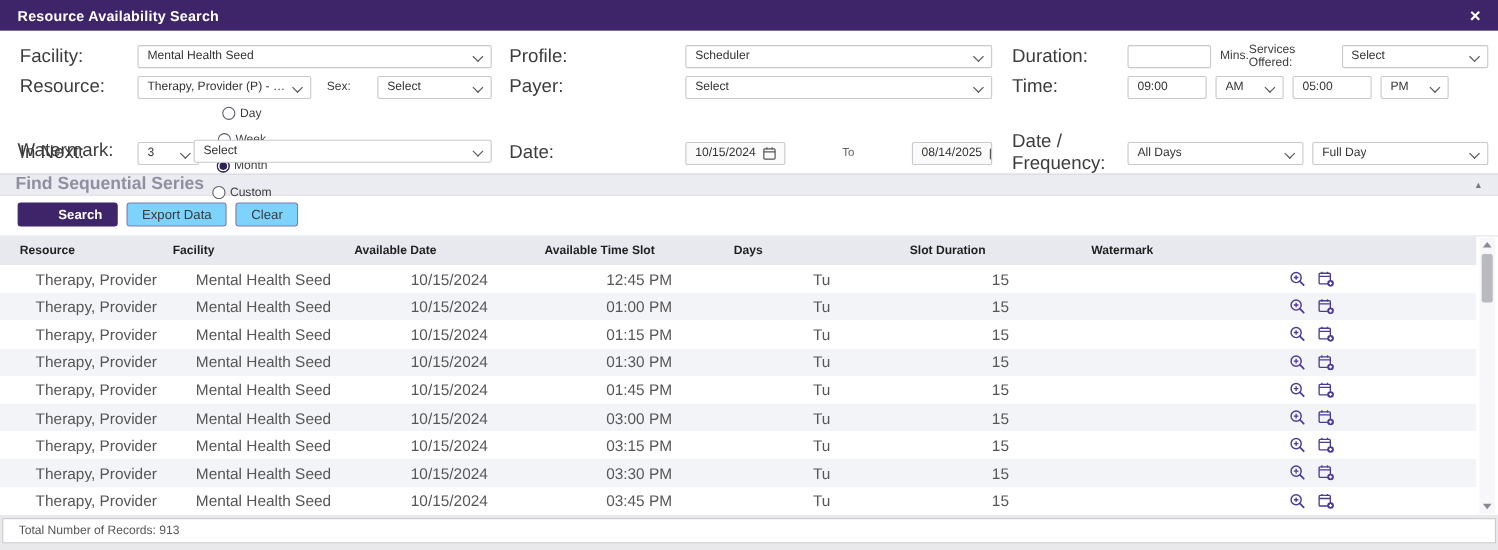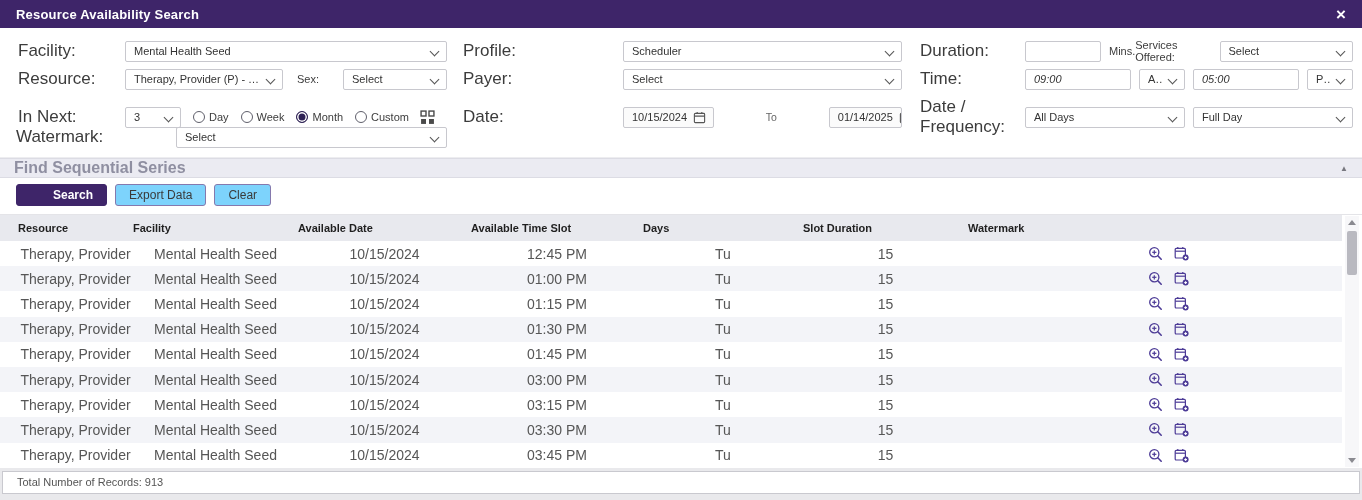--- a/index.html
+++ b/index.html
@@ -44,37 +44,37 @@
   }
   .select .val { overflow: hidden; text-overflow: ellipsis; }
   input.ctl { display: inline-block; padding: 0 8px; }
 
   .w-full { width: 322px; }
   .w-resource { width: 158px; }
   .w-sex { width: 104px; }
   .w-innext { width: 56px; }
   .w-dur { width: 76px; }
   .w-svc { width: 142px; }
-  .w-time { width: 106px; font-style: italic; }
+  .w-time { width: 72px; }
   .w-ampm { width: 62px; }
   .w-freq { width: 160px; }
 
   .datebox { background: #fbfbfb; }
   .datebox .dval { flex: 1; }
   .datebox svg { flex: 0 0 auto; margin-left: 6px; }
   .w-datefrom { width: 168px; }
   .w-dateto { width: 132px; }
   .to-label { font-size: 10.5px; color: #666; margin: 0 7px; }
 
   .inline-label { font-size: 11px; color: #3c3c3c; }
   .mins-label { margin-left: 8px; }
   .svc-label { margin-left: auto; margin-right: 6px; }
 
   
-  .radio-group { display: flex; align-items: center; gap: 12px; margin-left: 12px; }
+  .radio-group { display: flex; align-items: center; gap: 12px; margin-left: 12px; flex-direction: column; }
   .radio-item { display: inline-flex; align-items: center; gap: 4px; cursor: pointer; }
   .radio-dot { width: 12px; height: 12px; border: 1.5px solid #5f5f6b; border-radius: 50%; background: #fff; }
   .radio-dot.checked { background: #2f2255; border-color: #2f2255; box-shadow: inset 0 0 0 1.5px #fff; }
   .radio-item .rlabel { font-size: 11px; color: #3c3c3c; }
   .grid-icon { margin-left: auto; margin-right: 12px; cursor: pointer; display: flex; align-items: center; }
 
   
   .days-link { font-size: 11px; color: #4b43c8; text-decoration: underline; cursor: pointer; width: 107px; }
   .chips { display: flex; gap: 5px; align-items: center; }
   .chip {
@@ -98,21 +98,21 @@
   .btn { height: 22px; border-radius: 3px; font-size: 12px; padding: 0 13px; cursor: pointer; font-family: inherit; }
   .btn-primary { background: #3e2569; border: 1px solid #3e2569; color: #fff; font-weight: 600; padding-left: 36px; }
   .btn-outline { background: #7dd3fc; border: 1px solid #8579ad; color: #3a3a3a; }
 
   
   .table-region { position: relative; background: #fff; padding-right: 20px; border-top: 1px solid #e4e4e8; }
   .thead { display: flex; align-items: center; height: 26px; background: #e8e9ee; font-size: 11px; font-weight: 700; color: #1f1f1f; }
   .trow { display: flex; align-items: center; height: 25.2px; font-size: 14px; color: #565656; background: #fff; text-align: center; }
   .trow.alt { background: #f3f4f8; }
   .tcell { overflow: hidden; white-space: nowrap; text-overflow: ellipsis; flex: 0 0 auto; }
-  .c0 { width: 133px; padding-left: 18px; }
+  .c0 { width: 157px; padding-left: 18px; }
   .c1 { width: 165px; }
   .c2 { width: 173px; }
   .c3 { width: 172px; }
   .c4 { width: 160px; }
   .c5 { width: 165px; }
   .c6 { width: 170px; }
   .actions { width: 80px; display: flex; align-items: center; gap: 11px; padding-left: 10px; overflow: visible; }
   .act { cursor: pointer; display: inline-flex; align-items: center; }
 
   
@@ -234,21 +234,21 @@
           <span class="dval">10/15/2024</span>
           <svg width="13" height="13" viewBox="0 0 14 14">
             <rect x="1.5" y="2.5" width="11" height="10" rx="1" fill="none" stroke="#555" stroke-width="1.2"></rect>
             <line x1="1.5" y1="5.5" x2="12.5" y2="5.5" stroke="#555" stroke-width="1.2"></line>
             <line x1="4.5" y1="1" x2="4.5" y2="3.2" stroke="#555" stroke-width="1.2"></line>
             <line x1="9.5" y1="1" x2="9.5" y2="3.2" stroke="#555" stroke-width="1.2"></line>
           </svg>
         </div>
         <span class="to-label">To</span>
         <div class="ctl datebox w-dateto">
-          <span class="dval">01/14/2025</span>
+          <span class="dval">08/14/2025</span>
           <svg width="13" height="13" viewBox="0 0 14 14">
             <rect x="1.5" y="2.5" width="11" height="10" rx="1" fill="none" stroke="#555" stroke-width="1.2"></rect>
             <line x1="1.5" y1="5.5" x2="12.5" y2="5.5" stroke="#555" stroke-width="1.2"></line>
             <line x1="4.5" y1="1" x2="4.5" y2="3.2" stroke="#555" stroke-width="1.2"></line>
             <line x1="9.5" y1="1" x2="9.5" y2="3.2" stroke="#555" stroke-width="1.2"></line>
           </svg>
         </div>
       </div>
       <div class="fcell col3">
         <span class="flabel">Date / Frequency:</span>

